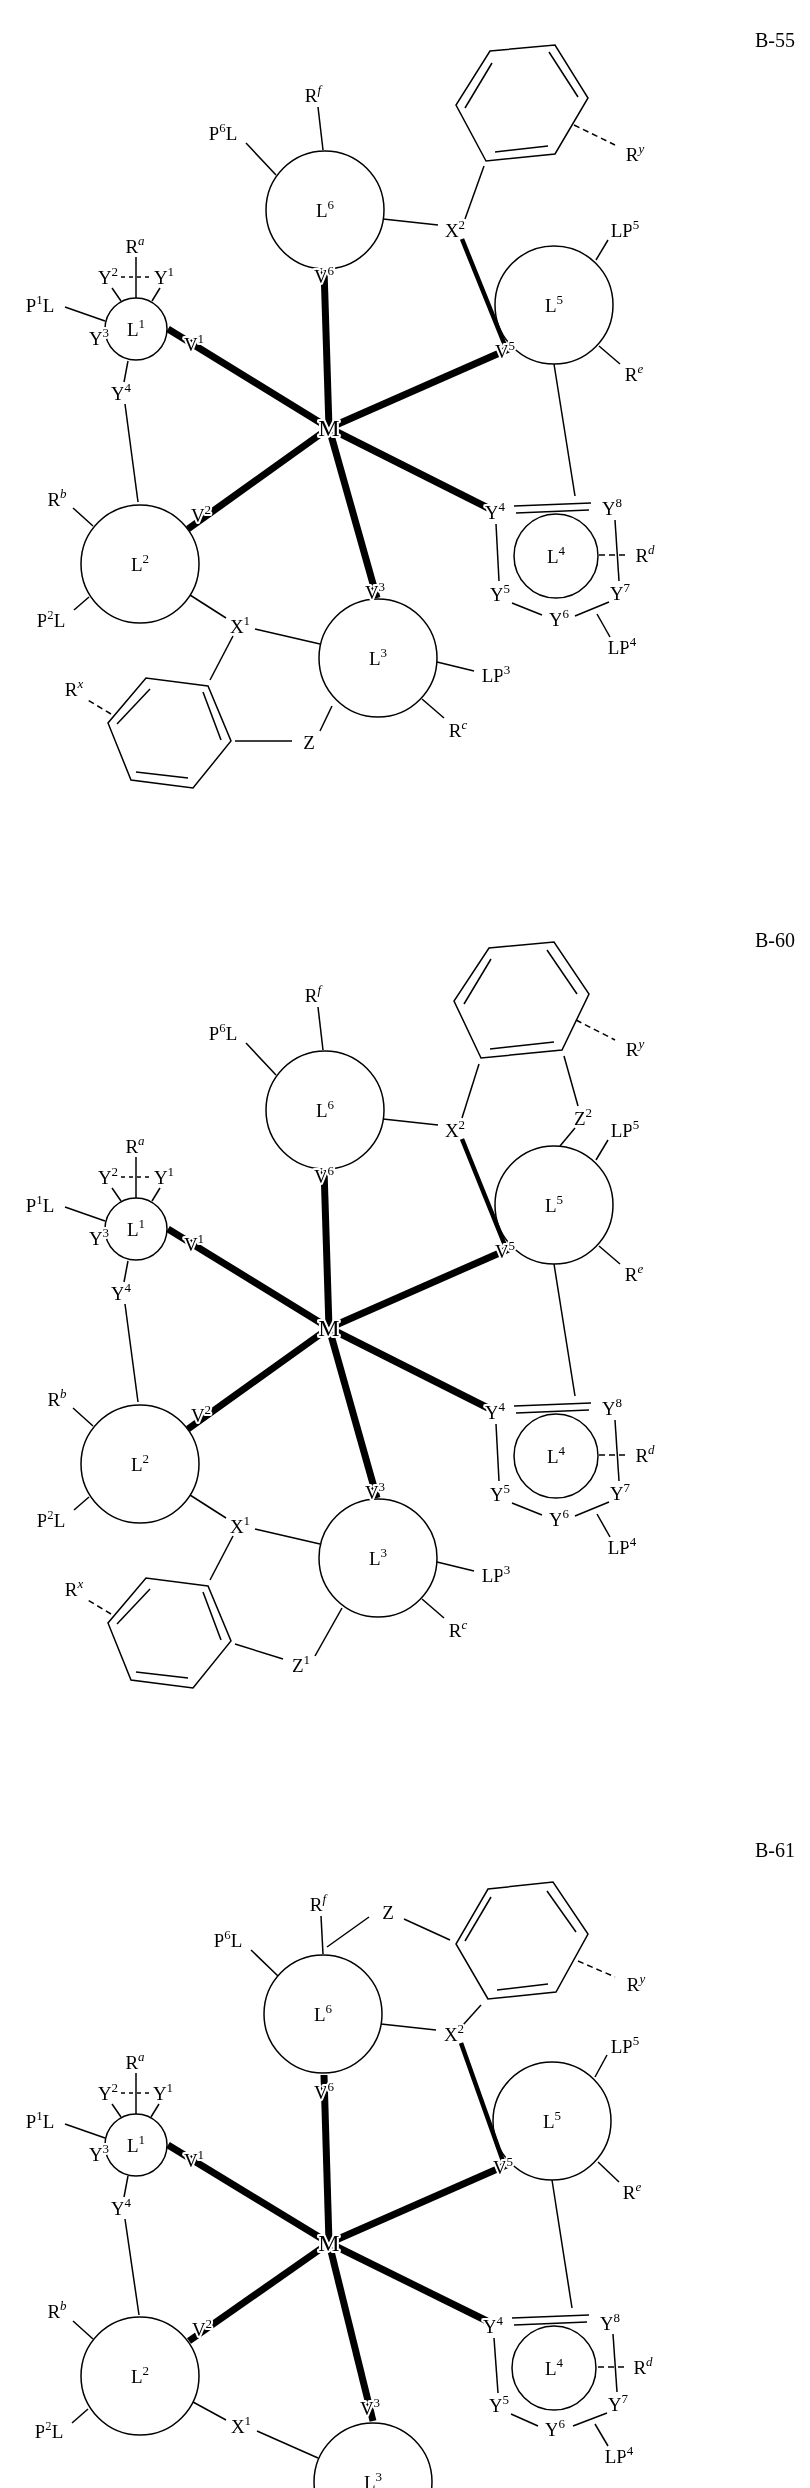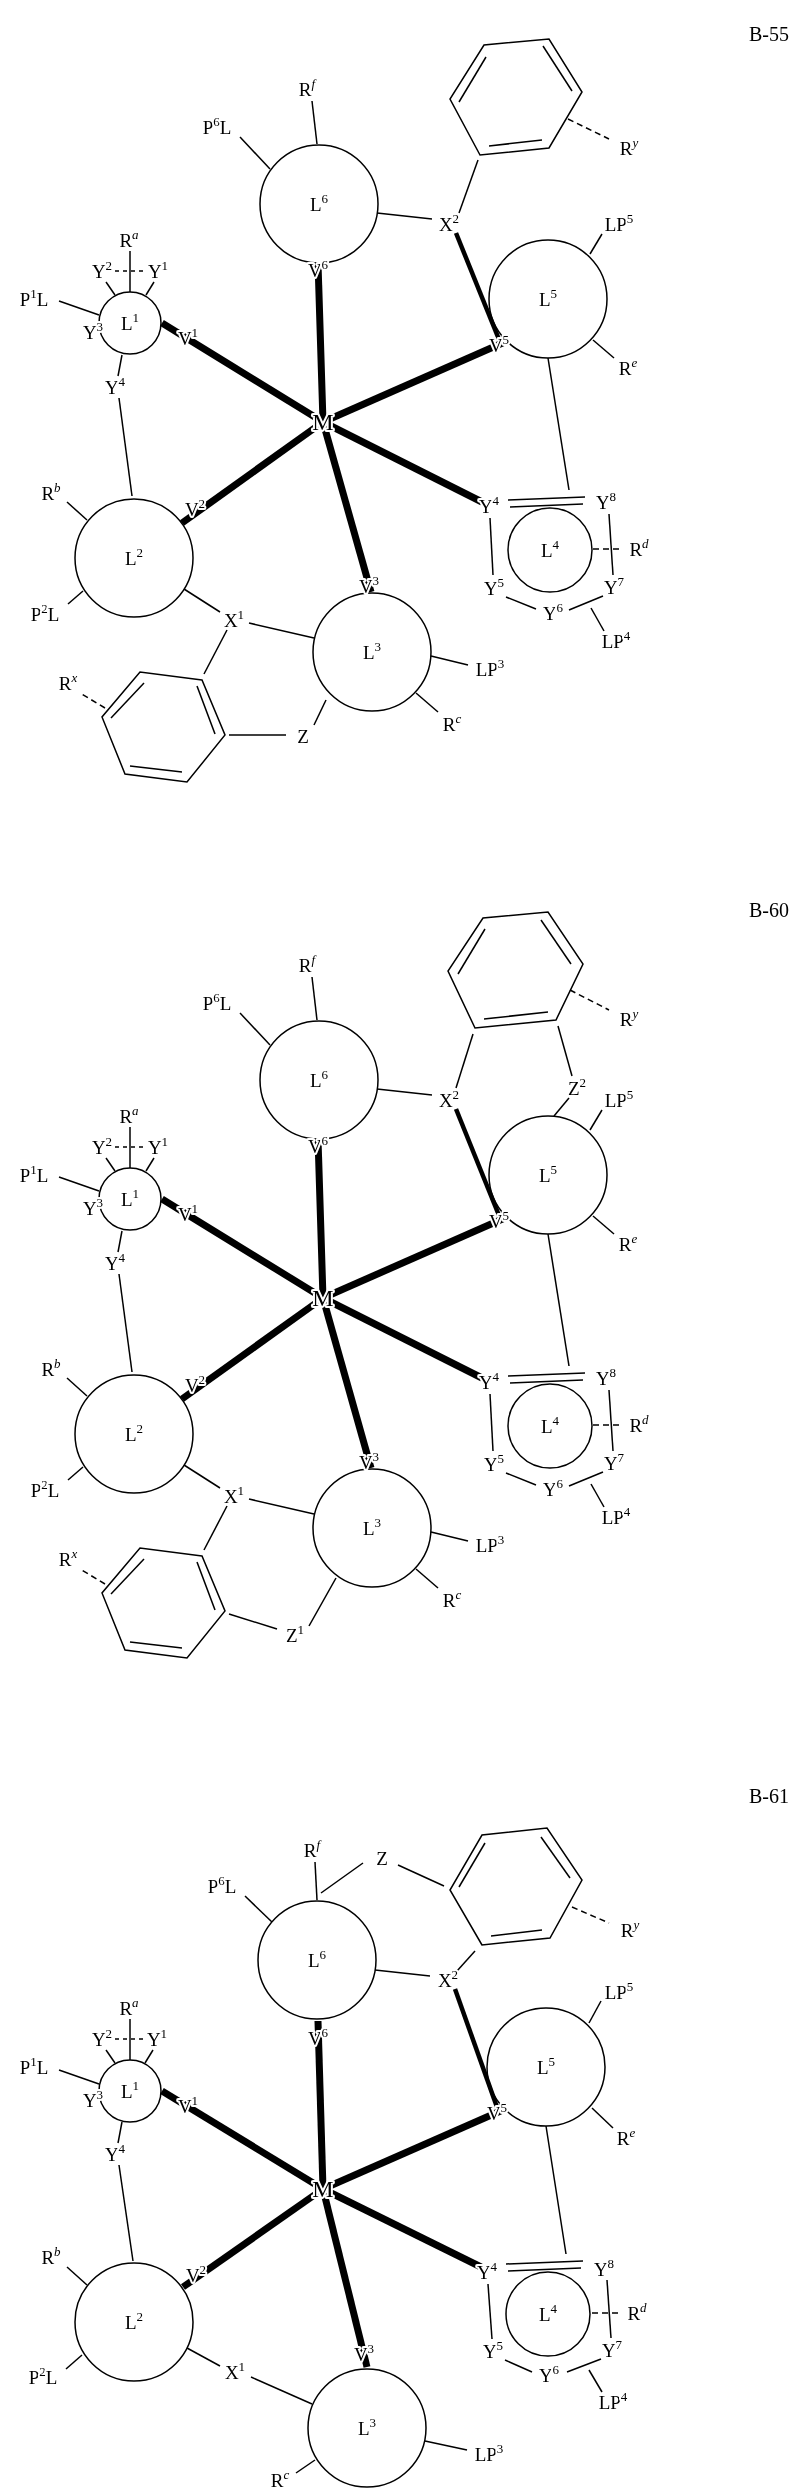--- a/index.html
+++ b/index.html
@@ -1,17 +1,17 @@
 <!DOCTYPE html>
 <html><head>
 <meta charset="utf-8">
 <style>
   html,body{margin:0;padding:0;background:#fff}
   body{width:810px;font-family:"Liberation Serif","DejaVu Serif",serif}
-  .panel{margin:12px;padding:0}
+  .panel{margin:0;padding:18px}
   svg{display:block;background:#fff}
   .thin{stroke:#000;stroke-width:1.5;fill:none}
   .dash{stroke:#000;stroke-width:1.5;fill:none;stroke-dasharray:6 4}
   .dash2{stroke:#000;stroke-width:1.5;fill:none;stroke-dasharray:4 4}
   .ring{fill:#fff;stroke:#000;stroke-width:1.5}
   .wedge{stroke:#000;stroke-width:7;fill:none}
   .bold{stroke:#000;stroke-width:4.5;fill:none}
   .lbl{font-family:"Liberation Serif","DejaVu Serif",serif;font-size:19px;fill:#000;
        text-anchor:middle;dominant-baseline:central;
        paint-order:stroke;stroke:#fff;stroke-width:4px;stroke-linejoin:round}

